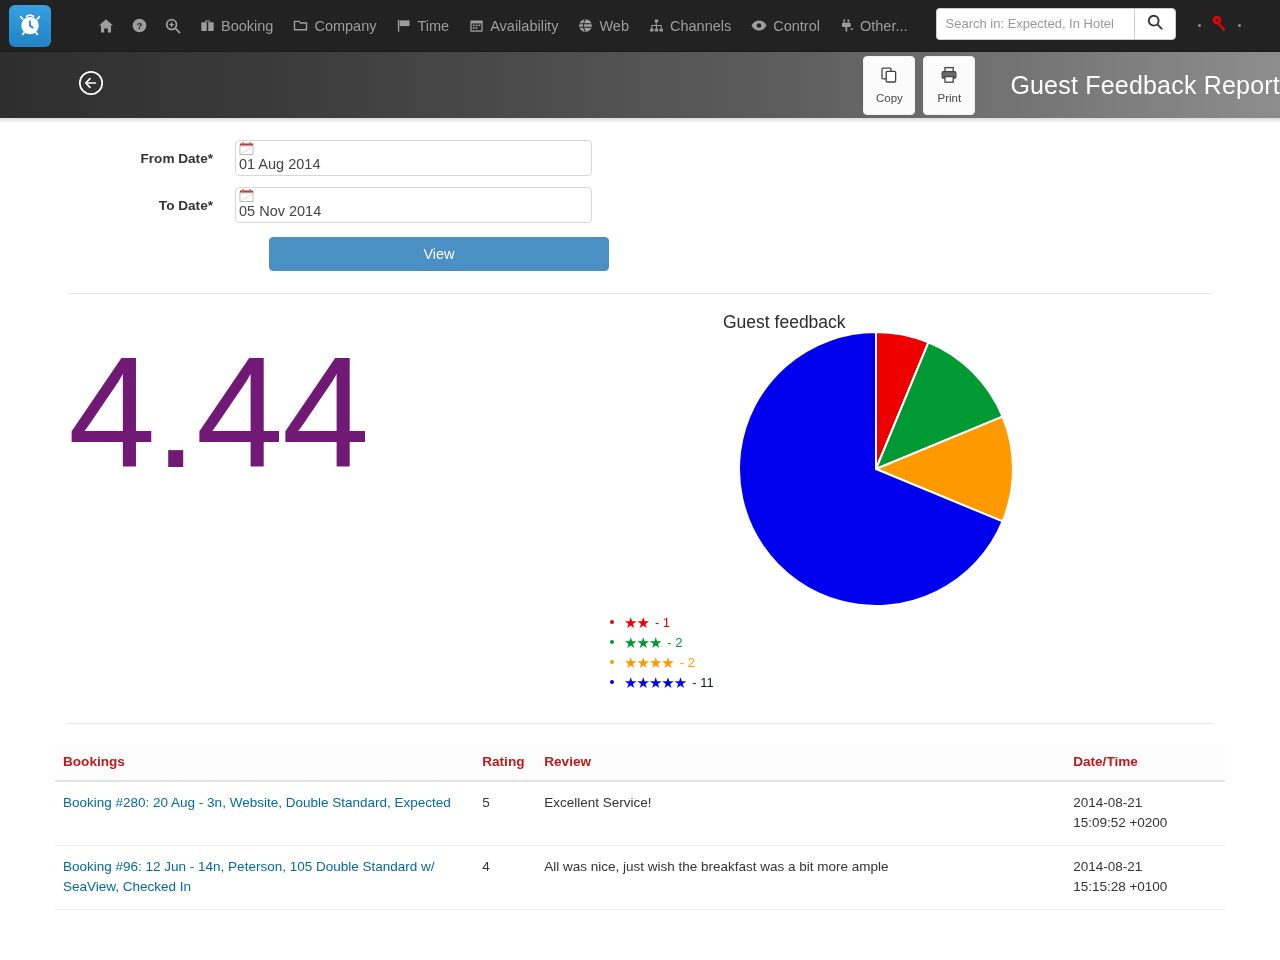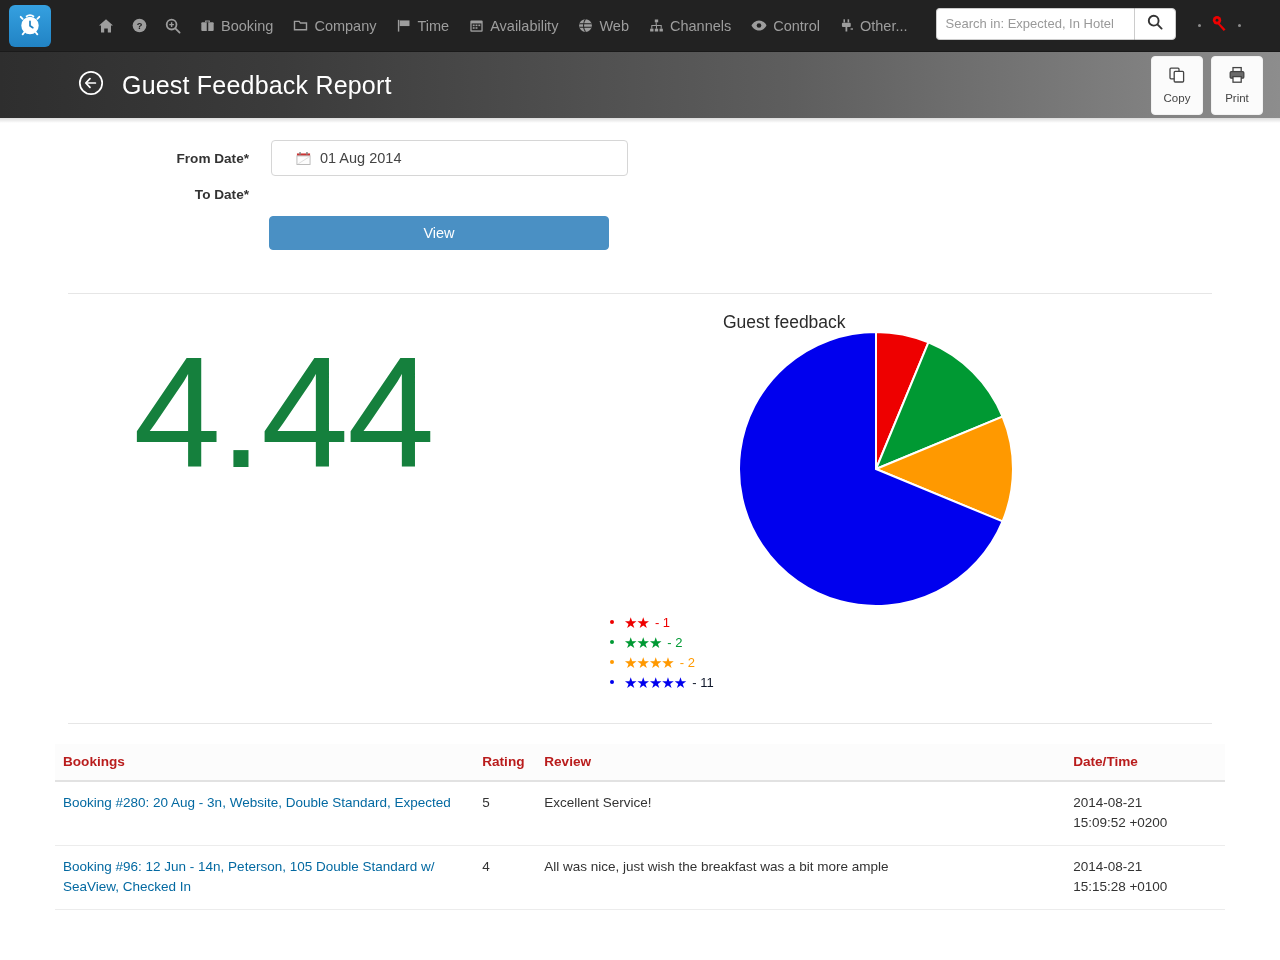--- a/index.html
+++ b/index.html
@@ -88,29 +88,29 @@
     justify-content: center; gap: 4px; cursor: pointer;
   }
   .hdr-btn .hb-label { font-size: 11.5px; color: #444; }
   #header-shadow {
     position: absolute; top: 118px; left: 0; width: 1280px; height: 5px;
     background: linear-gradient(to bottom, rgba(0,0,0,.14), rgba(0,0,0,0));
   }
 
   
   #filter-form { position: absolute; top: 140px; left: 0; width: 1280px; }
-  .form-row { display: flex; align-items: center; margin-bottom: 11px; margin-left: 36px; }
+  .form-row { display: flex; align-items: center; margin-bottom: 11px; }
   .form-label {
     width: 235px; text-align: right; padding-right: 22px;
     font-size: 13.6px; font-weight: bold; color: #333;
   }
   .date-field {
     position: relative; width: 357px; height: 36px;
     border: 1px solid #d6d6d6; border-radius: 4px; background: #fff;
-    display: flex; align-items: center; padding-left: 24px; cursor: text;
+    display: flex; padding-left: 3px; cursor: text; flex-direction: column;
   }
   .date-field .cal-ic { margin-right: 9px; display: flex; }
   .date-field .date-val { font-size: 14.5px; color: #444; }
   #view-row { display: flex; margin-top: 14px; align-items: center; }
   #view-btn {
     margin-left: 269px; width: 340px; height: 34px;
     background: #4a90c4; border: 1px solid #4a90c4; border-radius: 4px;
     color: #ffffff; font-size: 14.5px; cursor: pointer;
     font-family: "Liberation Sans", sans-serif;
   }
@@ -119,22 +119,22 @@
   .hr {
     position: absolute; left: 68px; width: 1144px; height: 1px;
     background: #e6e6e6;
   }
   #hr-top { top: 293px; }
   #hr-bottom { top: 723px; }
 
   
   #avg-score {
     position: absolute; left: 68px; top: 333px;
-    width: 430px; text-align: center;
-    font-size: 158px; color: #15803d; line-height: 1;
+    width: 430px; 
+    font-size: 158px; color: #701a75; line-height: 1;
     font-weight: normal; letter-spacing: -2px;
   }
   #chart-title {
     position: absolute; left: 723px; top: 312px;
     font-size: 17.5px; color: #2b2b2b;
   }
   #pie-wrap { position: absolute; left: 735px; top: 328px; }
   #legend {
     position: absolute; left: 610px; top: 612px;
     font-size: 13px;
@@ -335,22 +335,20 @@
 <div id="page-header">
   <div id="back-button">
     <span>
       <svg width="26" height="26" viewBox="0 0 26 26" fill="none" stroke="#ffffff" stroke-width="1.7">
         <circle cx="13" cy="13" r="11.2"></circle>
         <path d="M17.4 13 H8.6" stroke-linecap="round"></path>
         <path d="M12 8.6 L7.8 13 L12 17.4" stroke-linecap="round" stroke-linejoin="round" fill="none"></path>
       </svg>
     </span>
   </div>
-  <div id="page-title">Guest Feedback Report</div>
-
   <div id="header-actions">
     <div class="hdr-btn">
       <span>
         <svg width="18" height="18" viewBox="0 0 18 18" fill="none" stroke="#444" stroke-width="1.3">
           <rect x="2" y="2.2" width="9" height="10.6" rx="1"></rect>
           <rect x="6.2" y="5.4" width="9.4" height="10.6" rx="1" fill="#ffffff"></rect>
         </svg>
       </span>
       <span class="hb-label">Copy</span>
     </div>
@@ -358,20 +356,22 @@
       <span>
         <svg width="18" height="18" viewBox="0 0 18 18" fill="none" stroke="#444" stroke-width="1.3">
           <rect x="5" y="1.6" width="8.2" height="4"></rect>
           <rect x="2.2" y="5.6" width="13.6" height="6.6" rx="1.2" fill="#6b6b6b" stroke="#444"></rect>
           <rect x="5" y="10.6" width="8.2" height="5.6" fill="#ffffff"></rect>
         </svg>
       </span>
       <span class="hb-label">Print</span>
     </div>
   </div>
+
+  <div id="page-title">Guest Feedback Report</div>
 </div>
 <div id="header-shadow"></div>
 
 <div id="filter-form">
   <div class="form-row">
     <div class="form-label">From Date*</div>
     <div class="date-field">
       <span class="cal-ic">
         <svg width="15" height="15" viewBox="0 0 16 16">
           <rect x="1" y="2.6" width="14" height="2.6" fill="#cc3333"></rect>
@@ -380,20 +380,32 @@
           <rect x="10.8" y="1.2" width="1.8" height="2.6" fill="#888"></rect>
           <path d="M2.4 13.6 L13.6 6.6" stroke="#d8d8d8" stroke-width=".9"></path>
         </svg>
       </span>
       <span class="date-val">01 Aug 2014</span>
     </div>
   </div>
 
   <div class="form-row">
     <div class="form-label">To Date*</div>
+    <div class="date-field">
+      <span class="cal-ic">
+        <svg width="15" height="15" viewBox="0 0 16 16">
+          <rect x="1" y="2.6" width="14" height="2.6" fill="#cc3333"></rect>
+          <rect x="1" y="5.2" width="14" height="9.2" fill="#fdfdfd" stroke="#b8b8b8" stroke-width="1"></rect>
+          <rect x="3.4" y="1.2" width="1.8" height="2.6" fill="#888"></rect>
+          <rect x="10.8" y="1.2" width="1.8" height="2.6" fill="#888"></rect>
+          <path d="M2.4 13.6 L13.6 6.6" stroke="#d8d8d8" stroke-width=".9"></path>
+        </svg>
+      </span>
+      <span class="date-val">05 Nov 2014</span>
+    </div>
   </div>
 
   <div id="view-row">
     <button id="view-btn">View</button>
   </div>
 </div>
 
 <div class="hr" id="hr-top"></div>
 
 <div id="avg-score">4.44</div>

